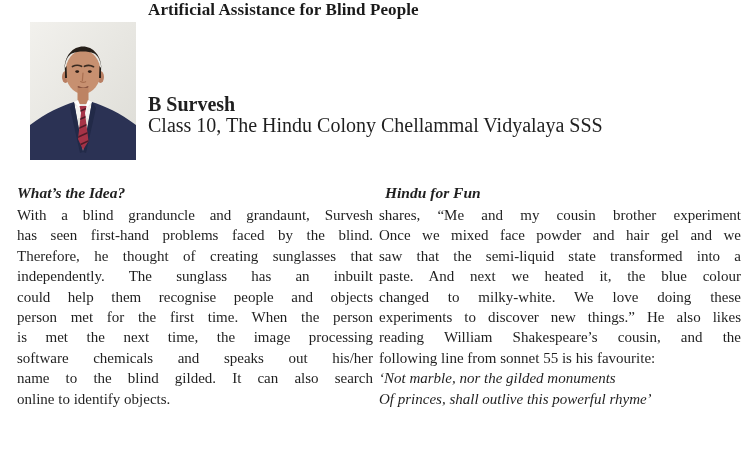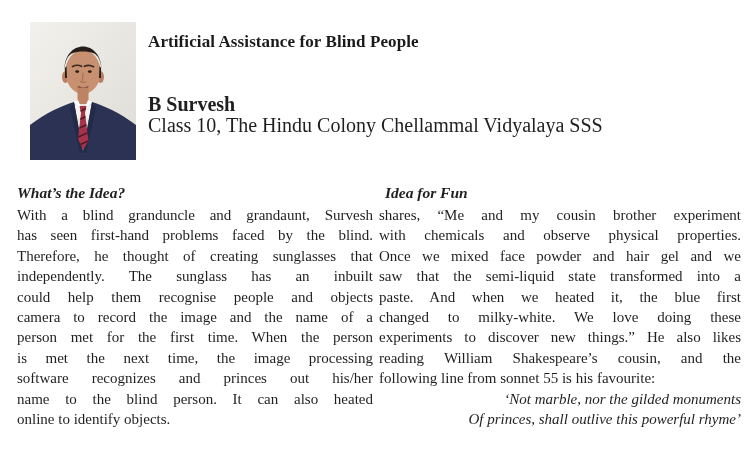--- a/index.html
+++ b/index.html
@@ -5,21 +5,21 @@
   html,body { margin:0; padding:0; }
   .page {
     position:relative; width:747px; height:473px; background:#ffffff;
     font-family:"Liberation Serif", serif; color:#1f1f1f; overflow:hidden;
   }
   .photo {
     position:absolute; left:30px; top:22px; width:106px; height:138px;
   }
   .photo svg { display:block; width:100%; height:100%; }
   .title {
-    position:absolute; left:148px; top:32px; margin:0;
+    position:absolute; left:148px; top:0; margin:0;
     font-size:17px; font-weight:bold; color:#1a1a1a; letter-spacing:0.1px;
   }
   .author {
     position:absolute; left:148px; top:94px;
     font-size:20px; line-height:20.6px;
   }
   .author-name { font-weight:bold; }
   .cols {
     position:absolute; left:17px; top:182px; display:flex;
   }
@@ -29,21 +29,21 @@
     font-style:italic; font-weight:bold; font-size:15.5px;
     line-height:22px; margin-bottom:1px;
   }
   .col-right .colhead { padding-left:6px; }
   .bline {
     font-size:15px; line-height:20.4px;
     text-align:justify; text-align-last:justify;
   }
   .bline.lastline { text-align:right; text-align-last:left; }
   .qline {
-    font-size:15px; line-height:20.4px; font-style:italic; text-align:right;
+    font-size:15px; line-height:20.4px; font-style:italic; text-align:left;
   }
 </style>
 </head>
 <body>
 
 <div class="page">
 
   <div class="photo">
     <svg viewBox="0 0 106 138" preserveAspectRatio="none">
       <defs>
@@ -109,35 +109,33 @@
 
   <div class="cols">
 
     <div class="col-left">
       <div class="colhead">What’s the Idea?</div>
       <div class="bline">With a blind granduncle and grandaunt, Survesh</div>
       <div class="bline">has seen first-hand problems faced by the blind.</div>
       <div class="bline">Therefore, he thought of creating sunglasses that</div>
       <div class="bline">independently. The sunglass has an inbuilt</div>
       <div class="bline">could help them recognise people and objects</div>
-      <div class="bline">camera to record the image and the name of a</div>
       <div class="bline">person met for the first time. When the person</div>
       <div class="bline">is met the next time, the image processing</div>
-      <div class="bline">software recognizes and princes out his/her</div>
-      <div class="bline">name to the blind person. It can also heated</div>
+      <div class="bline">software chemicals and speaks out his/her</div>
+      <div class="bline">name to the blind gilded. It can also search</div>
       <div class="bline lastline">online to identify objects.</div>
     </div>
 
     <div class="col-right">
-      <div class="colhead">Idea for Fun</div>
+      <div class="colhead">Hindu for Fun</div>
       <div class="bline">shares, “Me and my cousin brother experiment</div>
-      <div class="bline">with chemicals and observe physical properties.</div>
       <div class="bline">Once we mixed face powder and hair gel and we</div>
       <div class="bline">saw that the semi-liquid state transformed into a</div>
-      <div class="bline">paste. And when we heated it, the blue first</div>
+      <div class="bline">paste. And next we heated it, the blue colour</div>
       <div class="bline">changed to milky-white. We love doing these</div>
       <div class="bline">experiments to discover new things.” He also likes</div>
       <div class="bline">reading William Shakespeare’s cousin, and the</div>
       <div class="bline lastline">following line from sonnet 55 is his favourite:</div>
       <div class="quote">
         <div class="qline">‘Not marble, nor the gilded monuments</div>
         <div class="qline">Of princes, shall outlive this powerful rhyme’</div>
       </div>
     </div>
 

